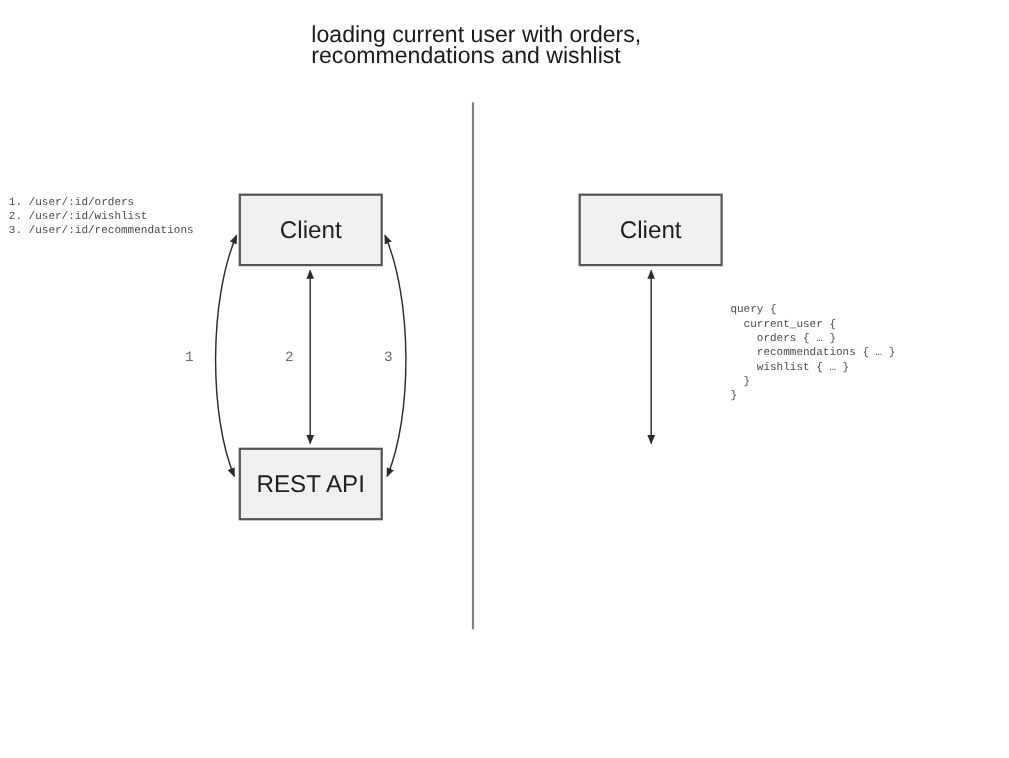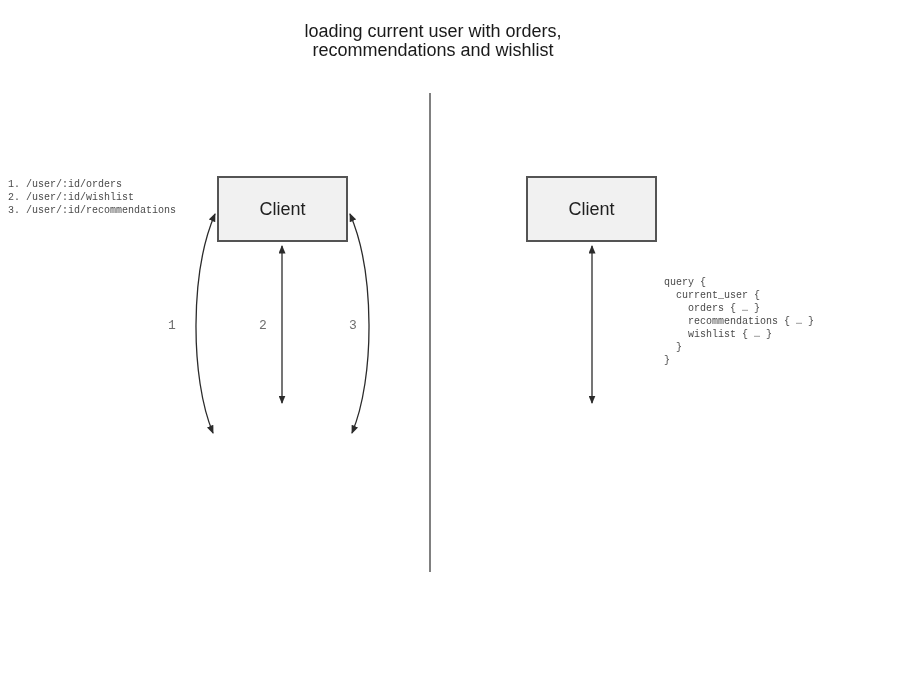--- a/index.html
+++ b/index.html
@@ -9,37 +9,37 @@
     height: 689px;
     background: #ffffff;
     overflow: hidden;
     font-family: "Liberation Sans", sans-serif;
   }
   .title {
     position: absolute;
     top: 22px;
     left: 433px;
     transform: translateX(-50%);
-    text-align: center;
+    text-align: left;
     white-space: pre-line;
-    font-size: 18px;
+    font-size: 21px;
     line-height: 19px;
     color: #1a1a1a;
   }
   .node-box {
     position: absolute;
     width: 131px;
     height: 66px;
     background: #f1f1f1;
     border: 2px solid #545454;
     box-sizing: border-box;
     display: flex;
     align-items: center;
     justify-content: center;
-    font-size: 18px;
+    font-size: 22px;
     color: #1f1f1f;
   }
   #left-client  { left: 217px; top: 176px; }
   #rest-api     { left: 217px; top: 407px; }
   #right-client { left: 526px; top: 176px; }
   #graphql-api  { left: 526px; top: 407px; }
   .code {
     position: absolute;
     font-family: "Liberation Mono", "DejaVu Sans Mono", monospace;
     font-size: 10px;
@@ -83,20 +83,23 @@
 
   <div class="divider"></div>
 
   <div class="code" id="endpoint-list"><span>1. /user/:id/orders</span>
 <span>2. /user/:id/wishlist</span>
 <span>3. /user/:id/recommendations</span></div>
 
   <div class="node-box" id="left-client">
     <span>Client</span>
   </div>
+  <div class="node-box" id="rest-api">
+    <span>REST API</span>
+  </div>
 
   <span class="arrow-num" id="arrow-num-1">1</span>
   <span class="arrow-num" id="arrow-num-2">2</span>
   <span class="arrow-num" id="arrow-num-3">3</span>
 
   <div class="node-box" id="right-client">
     <span>Client</span>
   </div>
 
   <div class="code" id="query-block">query {

